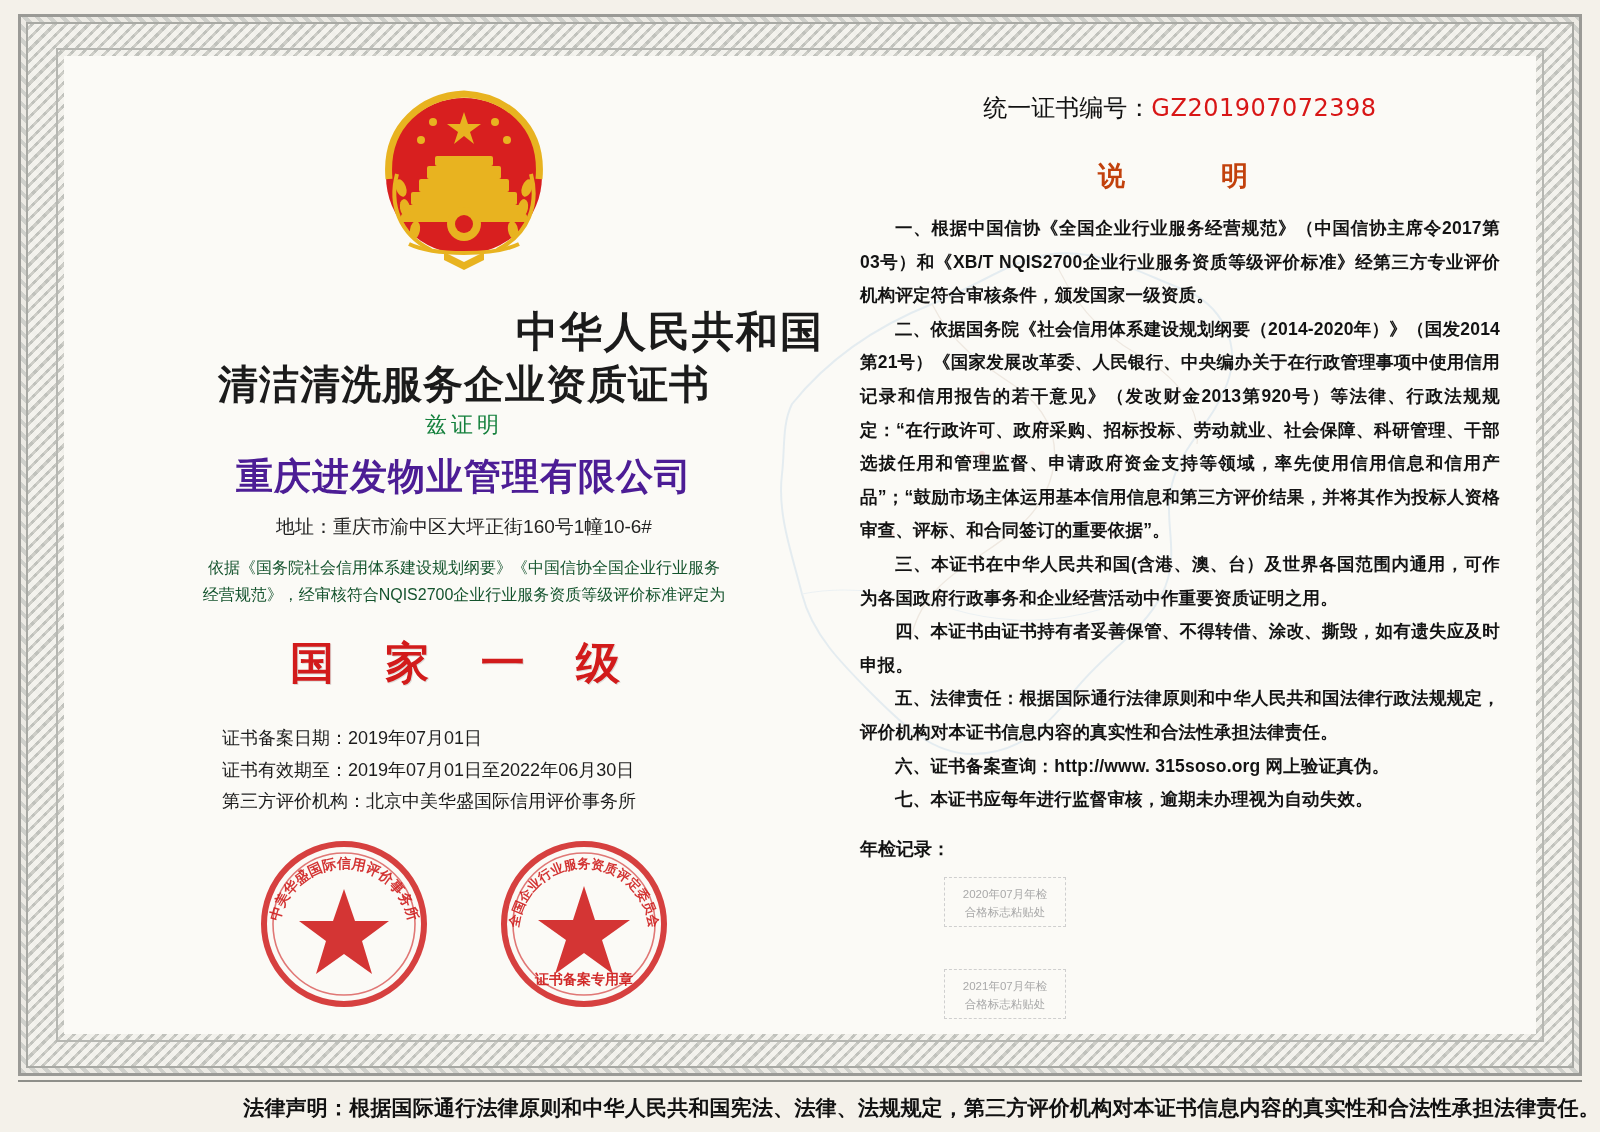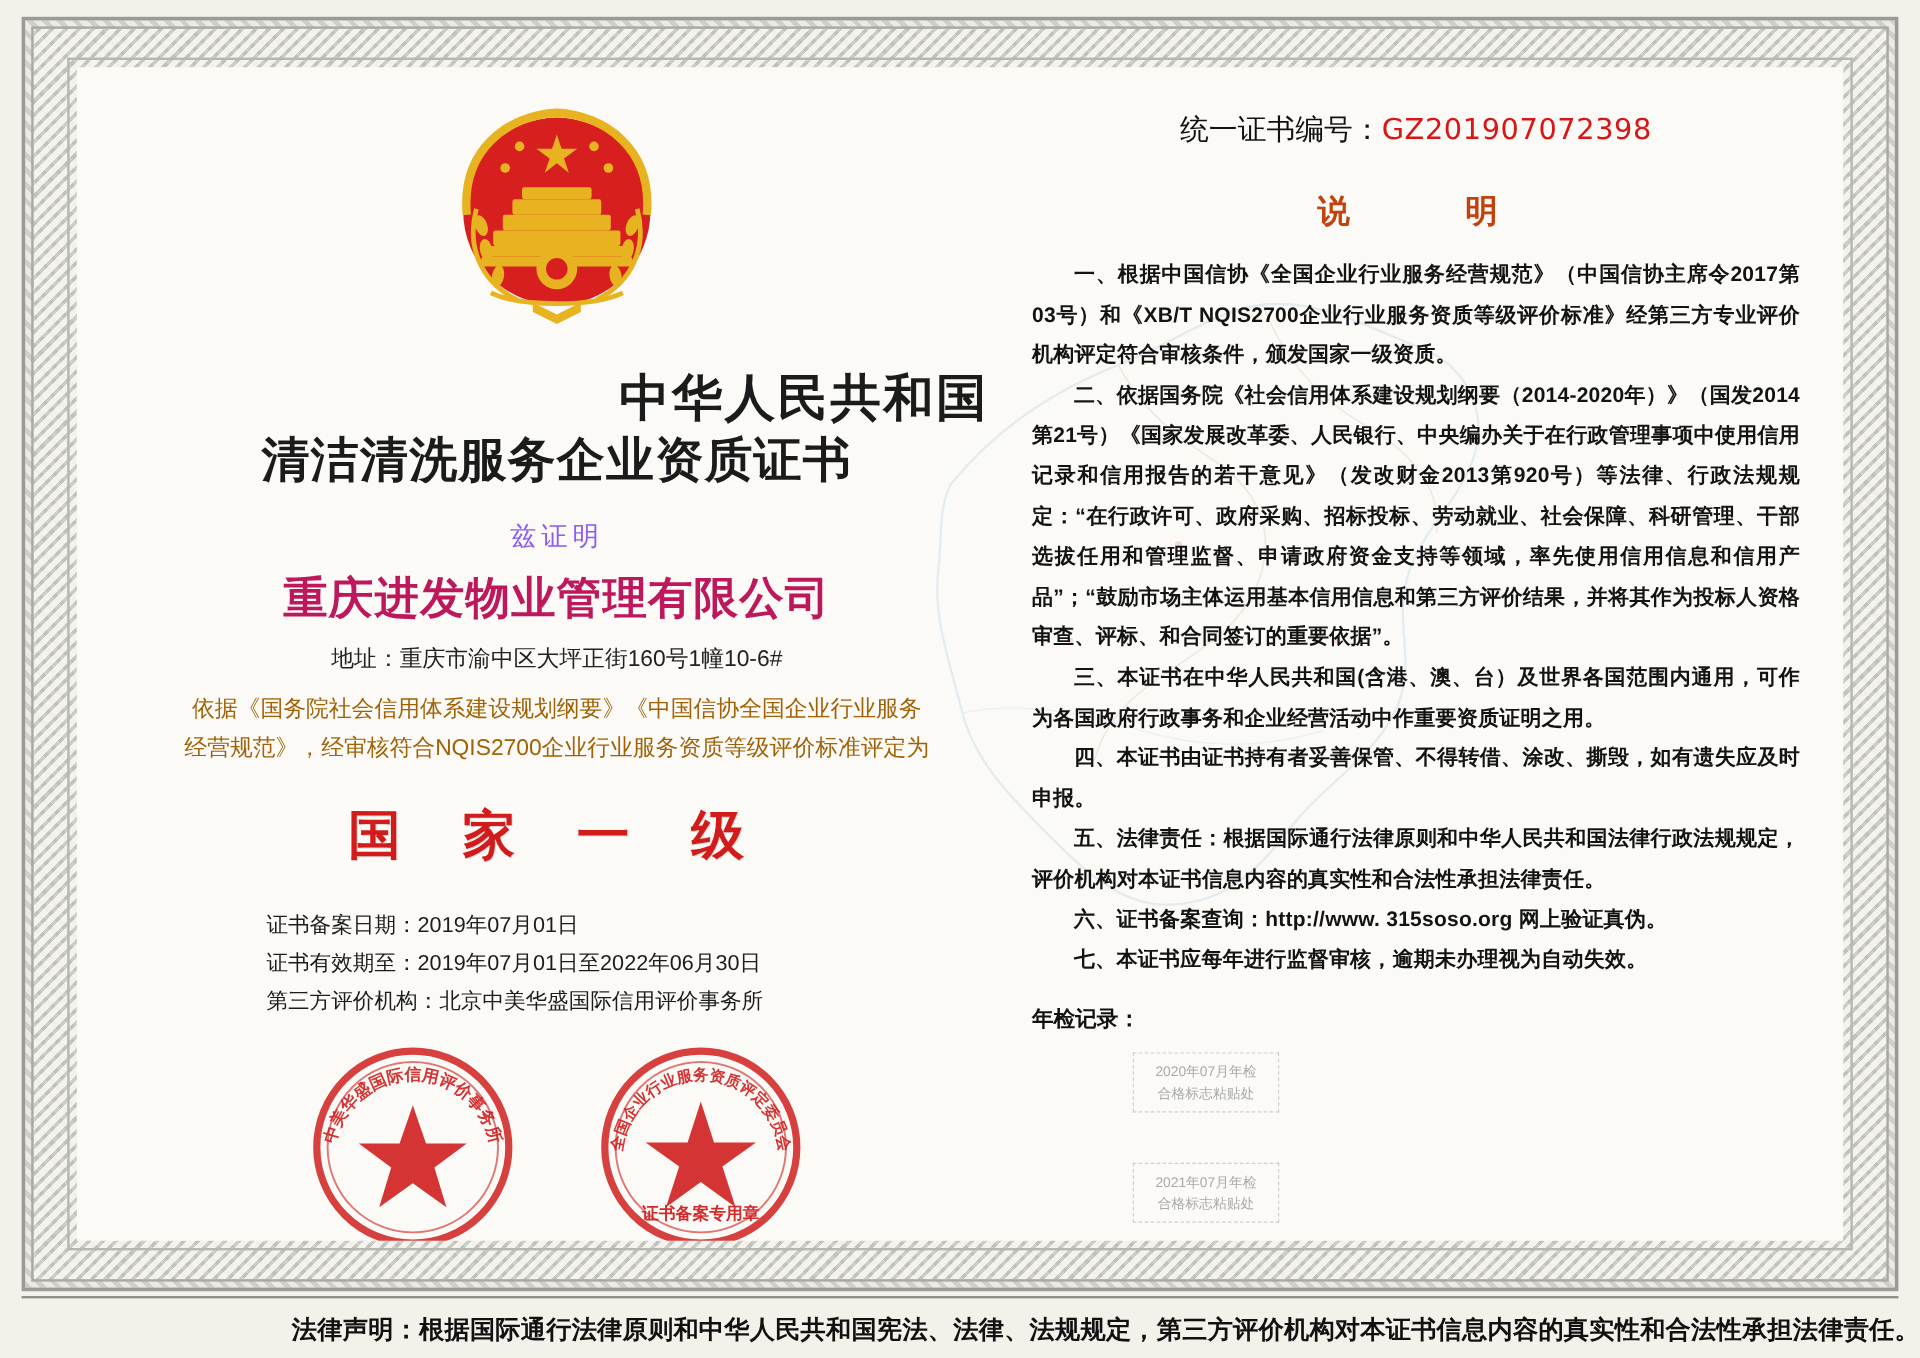--- a/index.html
+++ b/index.html
@@ -73,35 +73,35 @@
   }
   .title-sub {
     font-family: "DejaVu Sans", sans-serif;
     font-weight: bold;
     font-size: 40px;
     letter-spacing: 1px;
     color: #1b1b1b;
     line-height: 1.28;
   }
   .zizhengming {
-    font-size: 22px; color: #8b5cf6; margin-top: 22px; letter-spacing: 4px;
+    font-size: 22px; color: #15803d; letter-spacing: 4px;
   }
   .company-name {
     font-family: "DejaVu Sans", sans-serif;
     font-weight: bold;
     font-size: 37px;
-    color: #be185d;
+    color: #4c1d95;
     margin-top: 12px;
     letter-spacing: 1px;
   }
   .address {
     font-size: 19px; color: #222; margin-top: 12px;
   }
   .basis-text {
-    font-size: 19px; color: #a16207; line-height: 1.7;
+    font-size: 16px; color: #14532d; line-height: 1.7;
     margin: 14px 36px 0 36px; 
   }
   .grade {
     font-family: "DejaVu Sans", sans-serif;
     font-weight: bold;
     color: #d21b1b;
     font-size: 44px;
     letter-spacing: 18px;
     margin-top: 26px;
     text-shadow: 1px 1px 0 rgba(0,0,0,.12);

